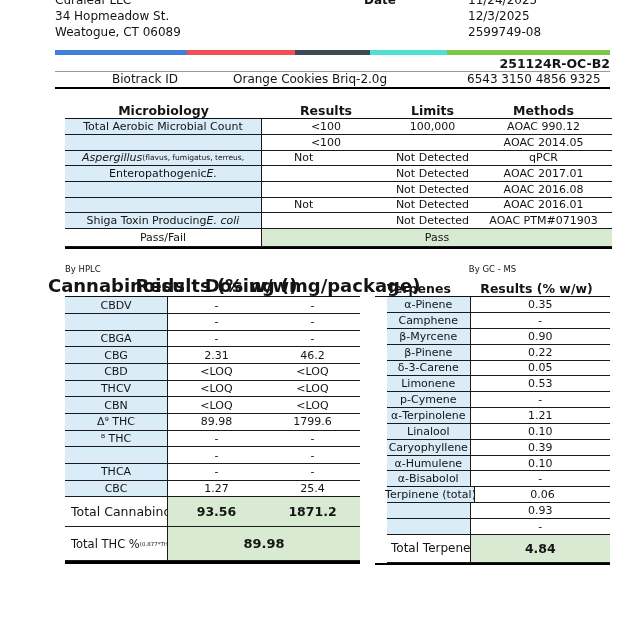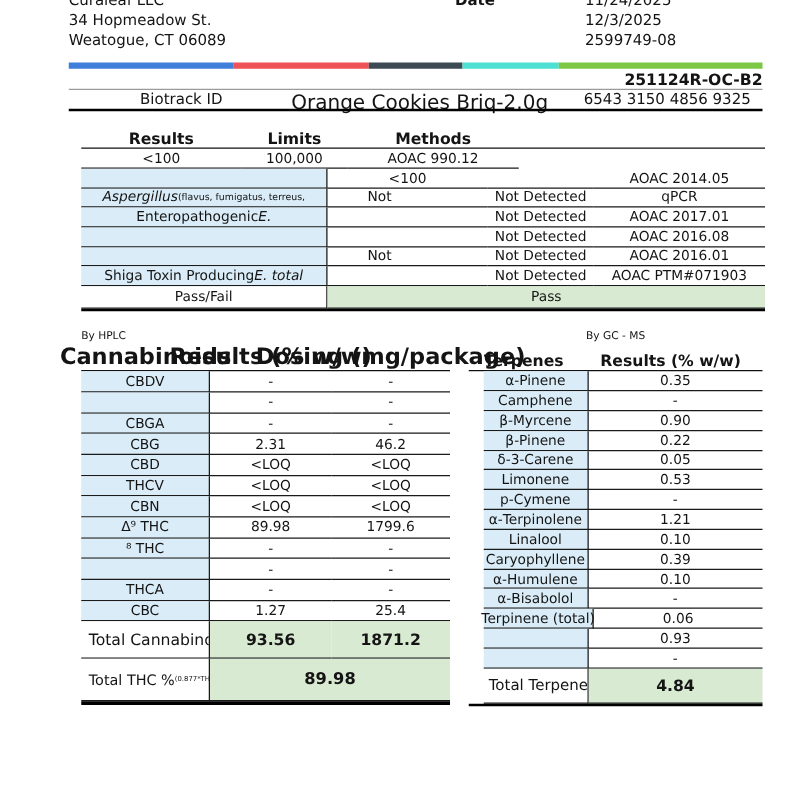--- a/index.html
+++ b/index.html
@@ -14,21 +14,21 @@
   .date-vals  { left:468px; top:-7px; font-size:12px; line-height:15.8px; }
 
   
   .bar { left:55px; top:50px; width:555px; height:4.5px; display:flex; }
   .bar > div { height:100%; }
   .b0{width:132px}.b1{width:108px}.b2{width:75px}.b3{width:77px}.b4{width:163px}
 
   .sample-id { left:55px; top:56px; width:555px; text-align:right; font-weight:bold; font-size:12.5px; }
   .subline   { left:55px; top:70.5px; width:555px; border-top:1px solid #9a9a9a; height:0; }
   .bt-label  { left:112px; top:71.5px; font-size:12px; white-space:nowrap; }
-  .bt-product{ left:233px; top:71.5px; font-size:16px; white-space:nowrap; }
+  .bt-product{ left:233px; top:71.5px; font-size:12px; white-space:nowrap; }
   .bt-number { left:467px; top:71.5px; width:143px; font-size:12px; white-space:nowrap; overflow:hidden; }
   .thick1 { left:55px; top:86.5px; width:555px; height:2.5px; background:#000; }
 
   .it { font-style:italic; }
   .sm { font-size:7.5px; white-space:nowrap; }
 
   
   .micro-head { left:65px; top:102px; width:547px; height:17px; display:flex;
                 font-weight:bold; font-size:12.5px; border-bottom:1.2px solid #111; }
   .micro-head > div { display:flex; align-items:flex-end; justify-content:center; }
@@ -108,26 +108,32 @@
 </div>
 
 <div class="abs sample-id">251124R-OC-B2</div>
 <div class="abs subline"></div>
 <div class="abs bt-label">Biotrack ID</div>
 <div class="abs bt-product">Orange Cookies Briq-2.0g</div>
 <div class="abs bt-number">6543 3150 4856 9325</div>
 <div class="abs thick1"></div>
 
 <div class="abs micro-head">
+  <div class="mh0">Microbiology</div>
   <div class="mh1">Results</div>
   <div class="mh2">Limits</div>
   <div class="mh3">Methods</div>
 </div>
 <div class="abs micro-rows">
   <div class="mrow">
+    <div class="mc0">
+        <span>Total Aerobic Microbial Count</span>
+        <span class="it"></span>
+        <span class="sm"></span>
+      </div>
     <div class="mc1">&lt;100</div>
     <div class="mc2">100,000</div>
     <div class="mc3">AOAC 990.12</div>
   </div>
   <div class="mrow">
     <div class="mc0">
         <span></span>
         <span class="it"></span>
         <span class="sm"></span>
       </div>
@@ -171,21 +177,21 @@
         <span class="it"></span>
         <span class="sm"></span>
       </div>
     <div class="mc1 la">Not</div>
     <div class="mc2">Not Detected</div>
     <div class="mc3">AOAC 2016.01</div>
   </div>
   <div class="mrow">
     <div class="mc0">
         <span>Shiga Toxin Producing </span>
-        <span class="it">E. total</span>
+        <span class="it">E. coli</span>
         <span class="sm"></span>
       </div>
     <div class="mc1"></div>
     <div class="mc2">Not Detected</div>
     <div class="mc3">AOAC PTM#071903</div>
   </div>
   <div class="mrow pass-row">
     <div class="mc0">Pass/Fail</div>
     <div class="mc-pass">Pass</div>
   </div>

